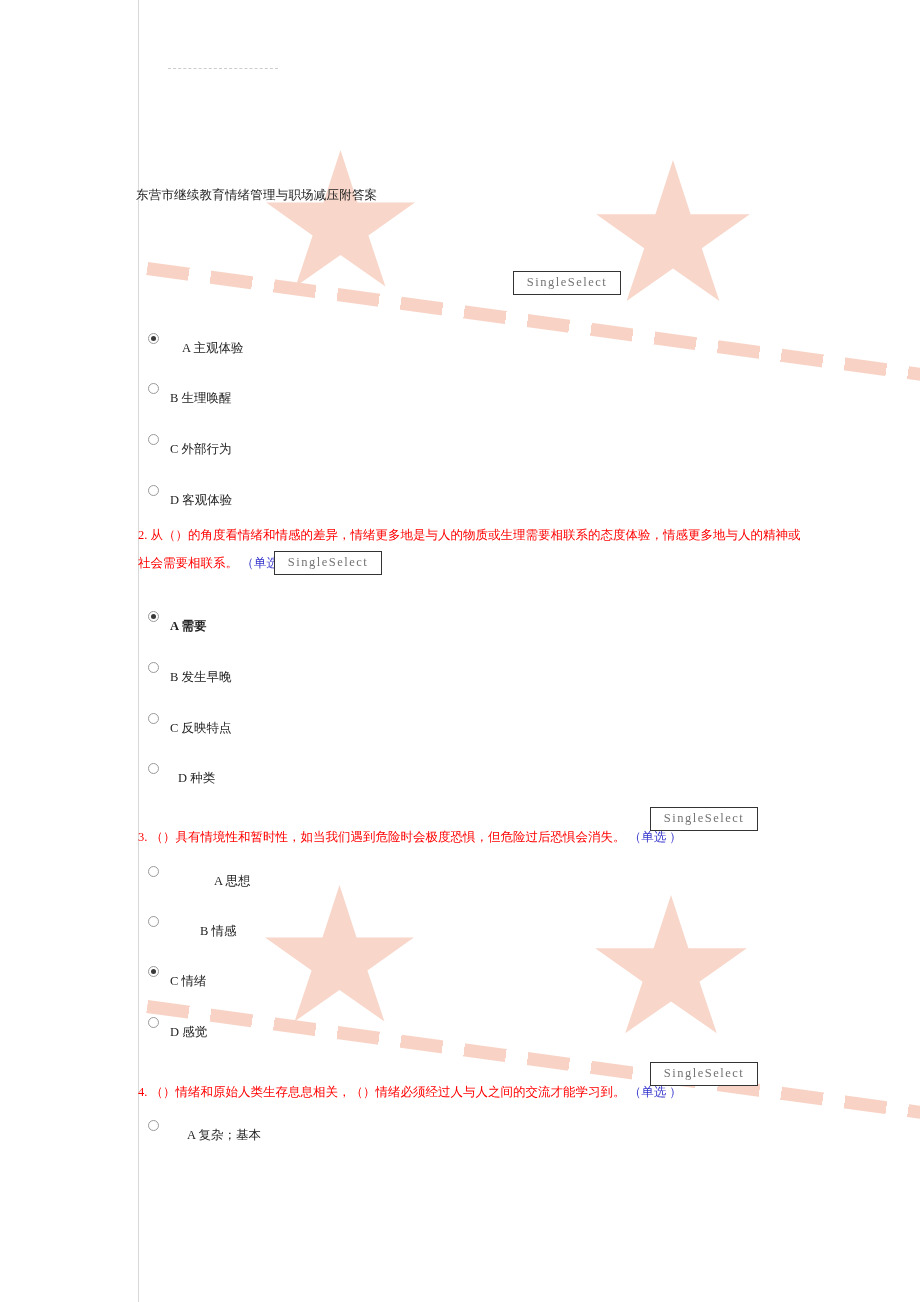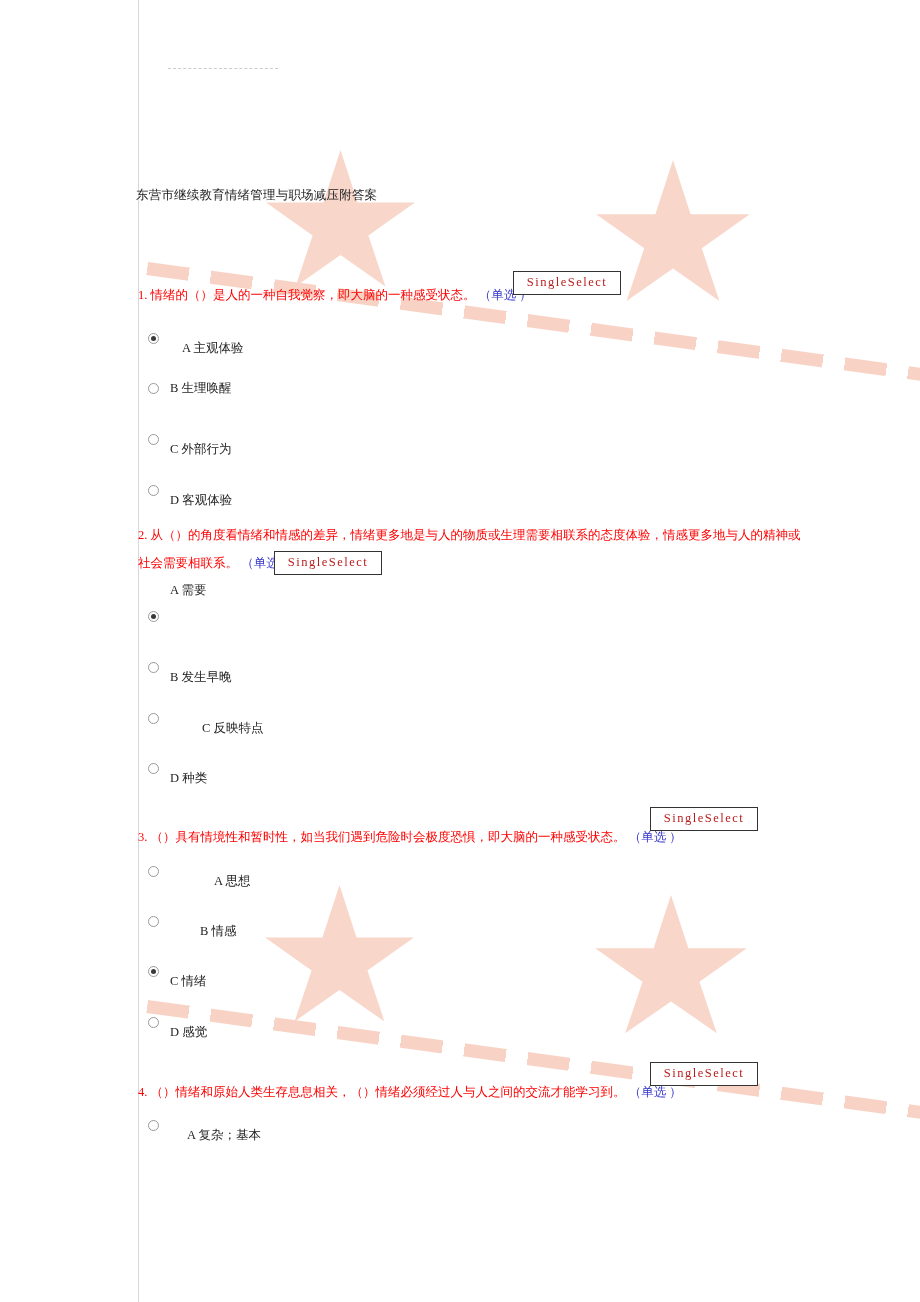--- a/index.html
+++ b/index.html
@@ -115,21 +115,21 @@
     border-radius: 50%;
     background: #3a3a3a;
   }
 
   .tagbox {
     position: absolute;
     border: 1px solid #333333;
     background: #ffffff;
     font-family: "Liberation Serif", serif;
     font-size: 12.5px;
-    color: #b91c1c;
+    color: #737373;
     letter-spacing: 1.5px;
     text-align: center;
     padding: 3px 7px 4px 7px;
     box-sizing: border-box;
     white-space: nowrap;
   }
 </style>
 </head>
 <body>
 
@@ -144,61 +144,56 @@
     <div class="star" style="left:262px; top:885px; width:155px; height:150px;"></div>
     <div class="star" style="left:592px; top:895px; width:158px; height:152px;"></div>
     <div class="dashline" style="left:148px; top:262px; width:800px; transform: rotate(7.8deg);"></div>
     <div class="dashline" style="left:148px; top:1000px; width:800px; transform: rotate(7.8deg);"></div>
   </div>
 
   <div id="content">
 
     <div class="doc-title">东营市继续教育情绪管理与职场减压附答案</div>
 
-    <div class="question" style="top:281px;">
-      <span class="qnum">1.</span>
-      <span>情绪的（）是人的一种自我觉察，即大脑的一种感受状态。</span>
-      <span class="single">（单选 ）</span>
-    </div>
     <div class="tagbox" style="left:513px; top:271px; width:108px;">SingleSelect</div>
 
     <div class="radio checked" style="left:148px; top:333px;"></div>
     <div class="option" style="top:340px;margin-left:12px;">A 主观体验</div>
 
     <div class="radio" style="left:148px; top:383px;"></div>
-    <div class="option" style="top:380px;font-family:Liberation Serif, serif;">B 生理唤醒</div>
+    <div class="option" style="top:390px;font-family:Liberation Serif, serif;">B 生理唤醒</div>
 
     <div class="radio" style="left:148px; top:434px;"></div>
     <div class="option" style="top:441px;">C 外部行为</div>
 
     <div class="radio" style="left:148px; top:485px;"></div>
     <div class="option" style="top:492px;">D 客观体验</div>
 
     <div class="question" style="top:521px; width:672px;">
       <span class="qnum">2.</span>
       <span>从（）的角度看情绪和情感的差异，情绪更多地是与人的物质或生理需要相联系的态度体验，情感更多地与人的精神或社会需要相联系。</span>
       <span class="single">（单选 ）</span>
     </div>
     <div class="tagbox" style="left:274px; top:551px; width:108px;">SingleSelect</div>
 
     <div class="radio checked" style="left:148px; top:611px;"></div>
-    <div class="option" style="top:582px;">A 需要</div>
+    <div class="option" style="top:618px;font-weight:bold;">A 需要</div>
 
     <div class="radio" style="left:148px; top:662px;"></div>
     <div class="option" style="top:669px;text-align:right;">B 发生早晚</div>
 
     <div class="radio" style="left:148px; top:713px;"></div>
-    <div class="option" style="top:720px;margin-left:32px;">C 反映特点</div>
+    <div class="option" style="top:720px;">C 反映特点</div>
 
     <div class="radio" style="left:148px; top:763px;"></div>
-    <div class="option" style="top:770px;">D 种类</div>
+    <div class="option" style="top:770px;margin-left:8px;">D 种类</div>
 
     <div class="question" style="top:823px; width:680px;">
       <span class="qnum">3.</span>
-      <span>（）具有情境性和暂时性，如当我们遇到危险时会极度恐惧，即大脑的一种感受状态。</span>
+      <span>（）具有情境性和暂时性，如当我们遇到危险时会极度恐惧，但危险过后恐惧会消失。</span>
       <span class="single">（单选 ）</span>
     </div>
     <div class="tagbox" style="left:650px; top:807px; width:108px;">SingleSelect</div>
 
     <div class="radio" style="left:148px; top:866px;"></div>
     <div class="option" style="top:873px;margin-left:44px;">A 思想</div>
 
     <div class="radio" style="left:148px; top:916px;"></div>
     <div class="option" style="top:923px;margin-left:30px;">B 情感</div>
 

